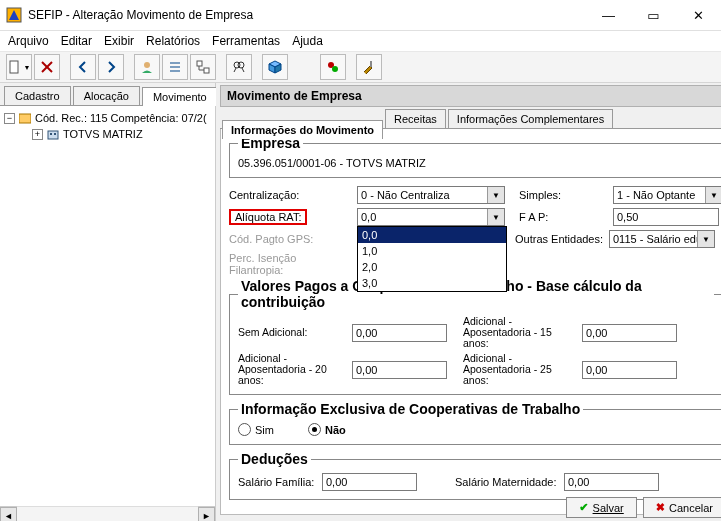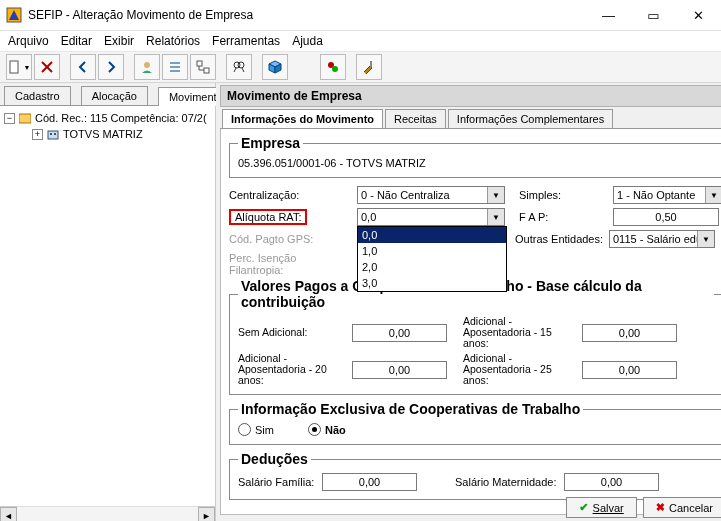--- a/index.html
+++ b/index.html
@@ -84,21 +84,21 @@
     box-sizing: border-box;
   }
   
   .tabstrip {
     height: 22px;
     display: flex;
     align-items: end;
     background: #f0f0f0;
     border-bottom: 1px solid #999;
     padding-left: 4px;
-    gap: 10px;
+    gap: 2px;
   }
   .tab {
     padding: 3px 10px 3px 10px;
     border: 1px solid #999;
     border-bottom: none;
     background: #f0f0f0;
     font-size: 11px;
     position: relative;
   }
   .tab.active { background: #fff; top: 1px; }
@@ -162,21 +162,21 @@
   .inner-tabs .itab {
     padding: 3px 8px;
     border: 1px solid #999;
     border-bottom: none;
     background: #f0f0f0;
     position: relative;
   }
   .inner-tabs .itab.active {
     background: #fff;
     font-weight: bold;
-    top: 0;
+    top: 11px;
   }
   .form-area {
     background: #fff;
     border: 1px solid #bbb;
     border-top: none;
     padding: 6px 8px 8px 8px;
   }
   fieldset {
     border: 1px solid #888;
     margin: 0 0 6px 0;
@@ -259,21 +259,21 @@
     display: flex;
     align-items: center;
     gap: 4px;
     font-size: 11px;
   }
   .radio {
     width: 11px; height: 11px; border: 1px solid #555; border-radius: 50%;
     display: inline-flex; align-items:center; justify-content:center; margin-right:4px;
   }
   .radio .dot { width:5px; height:5px; background:#000; border-radius:50%; }
-  .num-right { text-align: center; }
+  .num-right { text-align: left; }
 </style>
 </head>
 <body>
 
 <div class="titlebar">
   <span class="icon">
     <svg viewBox="0 0 16 16">
         <rect x="1" y="1" width="14" height="14" fill="#ffb000" stroke="#555"></rect>
         <path d="M3 13 L8 3 L13 13" fill="#2040c0"></path>
       </svg>

